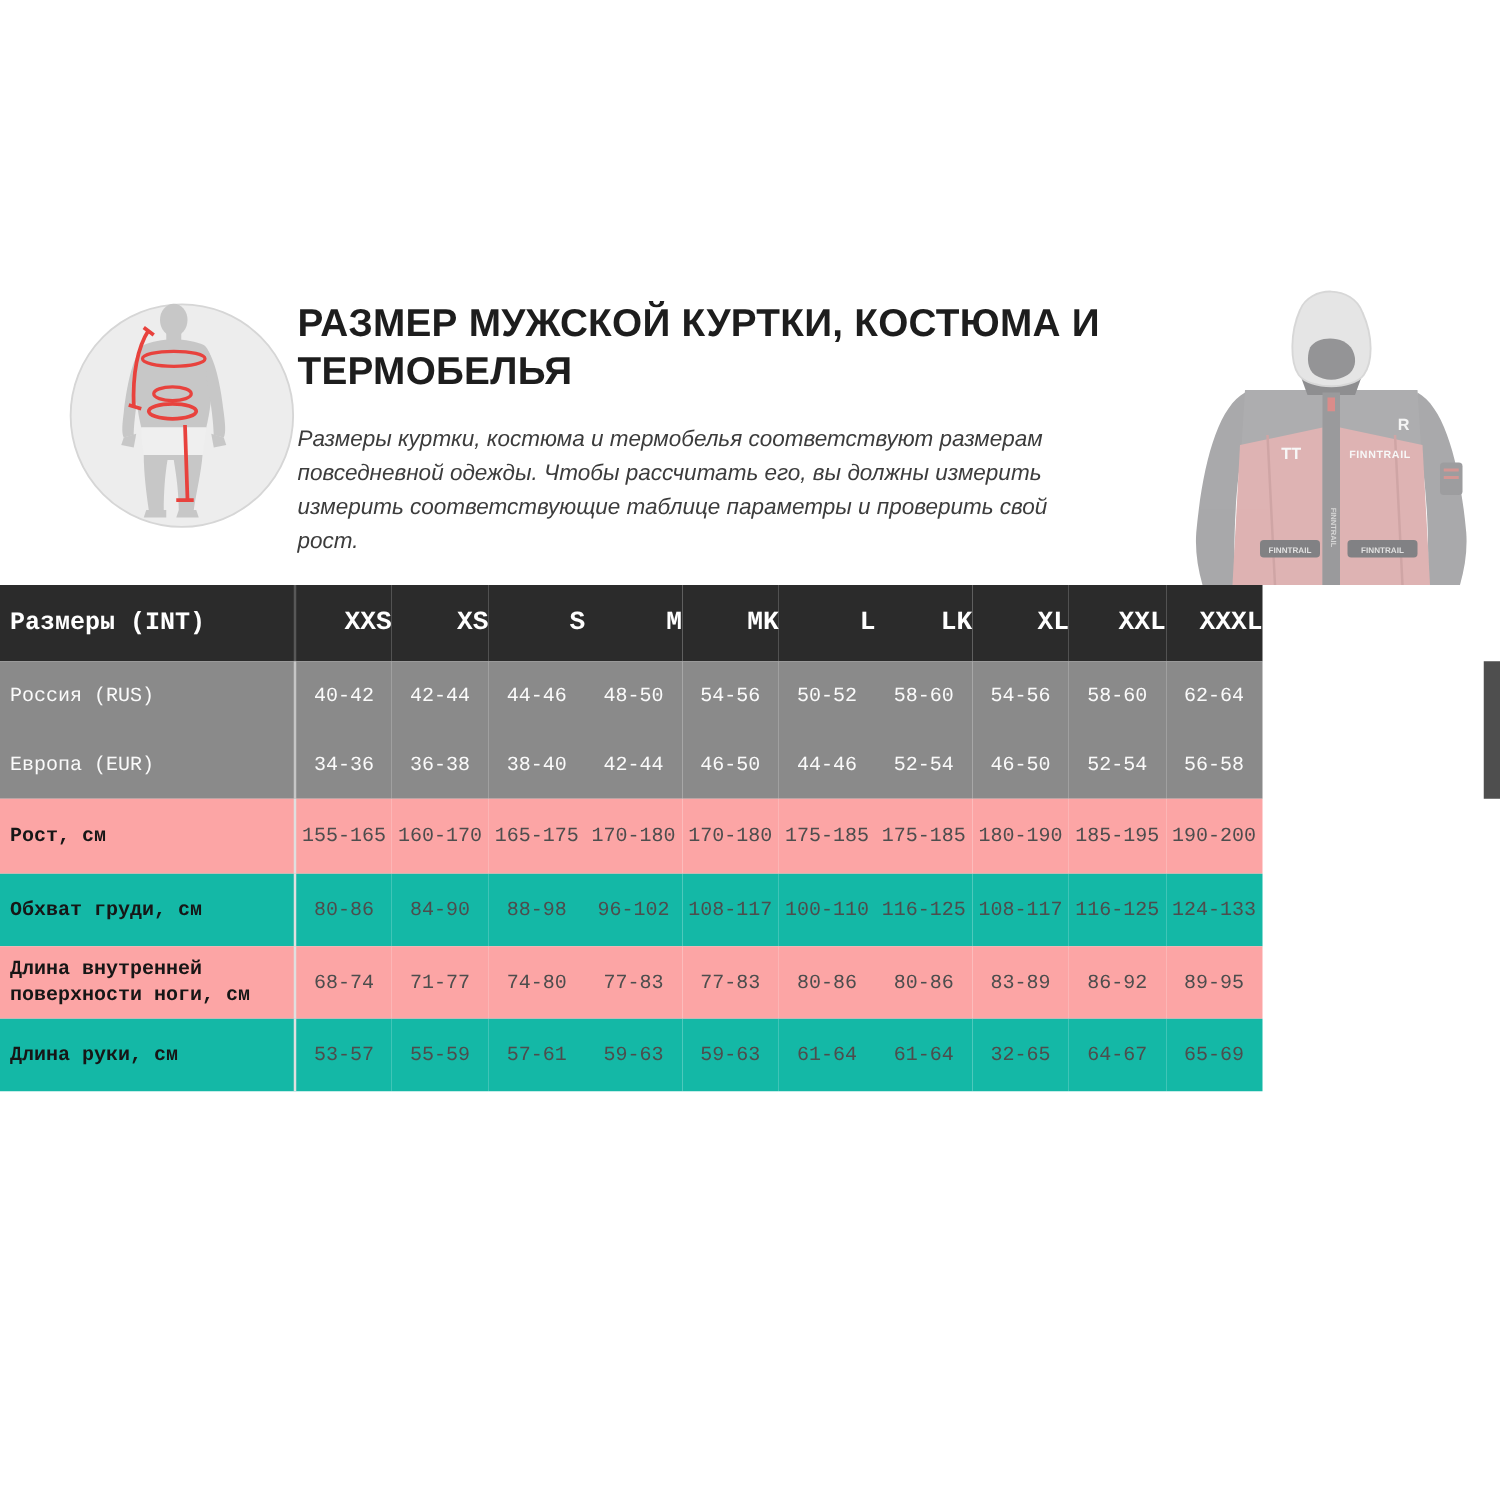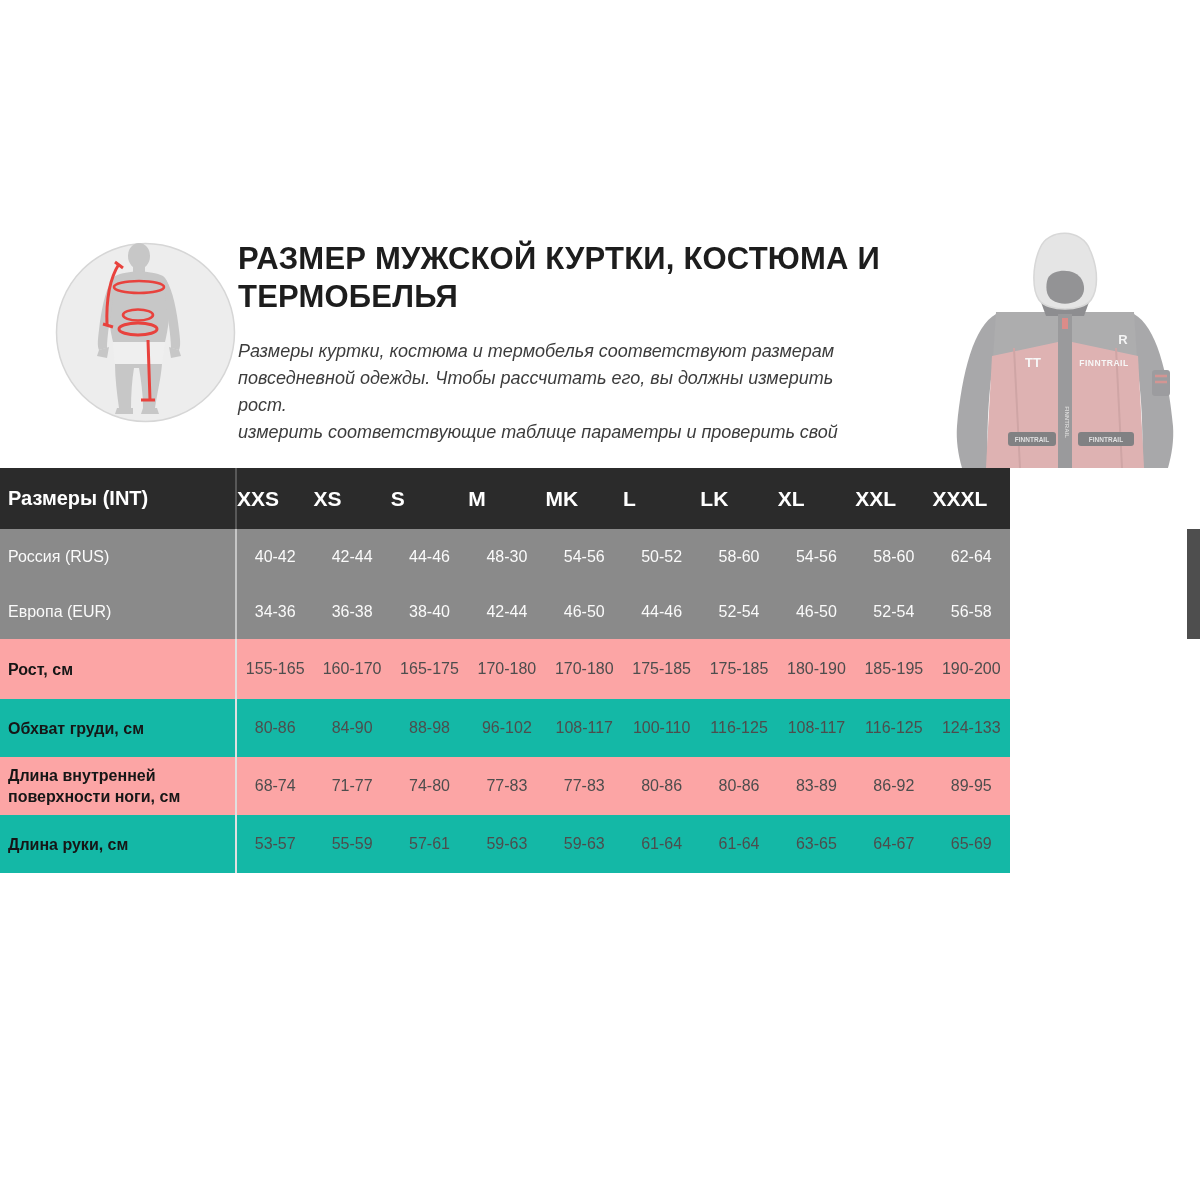--- a/index.html
+++ b/index.html
@@ -13,25 +13,25 @@
   .hero-text { position: absolute; left: 238px; top: 240px; width: 700px; }
   .page-title { color: #1d1d1d; font-weight: 800; font-size: 31px; line-height: 38px;
     letter-spacing: 0.2px; }
   .page-desc { margin-top: 22px; color: #3c3c3c; font-size: 18px; line-height: 27px;
     font-weight: 400; font-style: italic; }
 
   .hero-jacket { position: absolute; right: 6px; top: 222px; width: 258px; height: 246px;
     overflow: hidden; }
 
   .table-wrap { position: relative; width: 1200px; }
-  table.size-table { width: 1011px; border-collapse: collapse; table-layout: fixed; }
+  table.size-table { width: 1011px; border-collapse: collapse; table-layout: fixed; font-family: Liberation Mono, monospace; }
   table.size-table col.label-col { width: 236px; }
 
   thead tr { height: 61px; background: #2b2b2b; }
-  thead th { color: #ffffff; font-size: 21px; font-weight: 700; text-align: left;
+  thead th { color: #ffffff; font-size: 21px; font-weight: 700; text-align: right;
     vertical-align: middle; }
   thead th.label-cell { text-align: left; padding-left: 8px; font-size: 20px;
     border-right: 2px solid #585858; }
 
   tbody tr.gray { background: #8a8a8a; height: 55px; padding-left: 16px; }
   tbody tr.gray td { color: #fafafa; font-weight: 400; }
   tbody tr.gray td.label-cell { border-right: 2px solid #c6c6c6; }
 
   tbody tr.light { background: #fca5a5; }
   tbody tr.white { background: #14b8a6; }
@@ -83,22 +83,22 @@
   </div>
 
   <div class="hero-text">
     <div class="page-title">
       <div>РАЗМЕР МУЖСКОЙ КУРТКИ, КОСТЮМА И</div>
       <div>ТЕРМОБЕЛЬЯ</div>
     </div>
     <div class="page-desc">
       <div>Размеры куртки, костюма и термобелья соответствуют размерам</div>
       <div>повседневной одежды. Чтобы рассчитать его, вы должны измерить</div>
+      <div>измерить соответствующие таблице параметры и проверить свой</div>
       <div>рост.</div>
-      <div>измерить соответствующие таблице параметры и проверить свой</div>
     </div>
   </div>
 
   <div class="hero-jacket">
     <svg width="258" height="246" viewBox="0 0 258 246">
       <g opacity="0.6">
 
         <path d="M60,92 C38,104 26,150 21,204 C20,218 22,232 26,246 L52,246 C50,200 54,140 64,116 Z" fill="#707073"></path>
         <path d="M198,92 C220,104 232,150 237,204 C238,218 236,232 232,246 L206,246 C208,200 204,140 194,116 Z" fill="#707073"></path>
 
@@ -155,21 +155,21 @@
           <th>XXL</th>
           <th>XXXL</th>
         </tr>
     </thead>
     <tbody>
         <tr class="gray">
           <td class="label-cell">Россия (RUS)</td>
           <td>40-42</td>
           <td>42-44</td>
           <td>44-46</td>
-          <td>48-30</td>
+          <td>48-50</td>
           <td>54-56</td>
           <td>50-52</td>
           <td>58-60</td>
           <td>54-56</td>
           <td>58-60</td>
           <td>62-64</td>
         </tr>
         <tr class="gray">
           <td class="label-cell">Европа (EUR)</td>
           <td>34-36</td>
@@ -224,20 +224,20 @@
         </tr>
         <tr class="white">
           <td class="label-cell">Длина руки, см</td>
           <td>53-57</td>
           <td>55-59</td>
           <td>57-61</td>
           <td>59-63</td>
           <td>59-63</td>
           <td>61-64</td>
           <td>61-64</td>
-          <td>63-65</td>
+          <td>32-65</td>
           <td>64-67</td>
           <td>65-69</td>
         </tr>
       </tbody>
   </table>
   <div class="table-right-shadow"></div>
 </div>
 
 </body></html>

